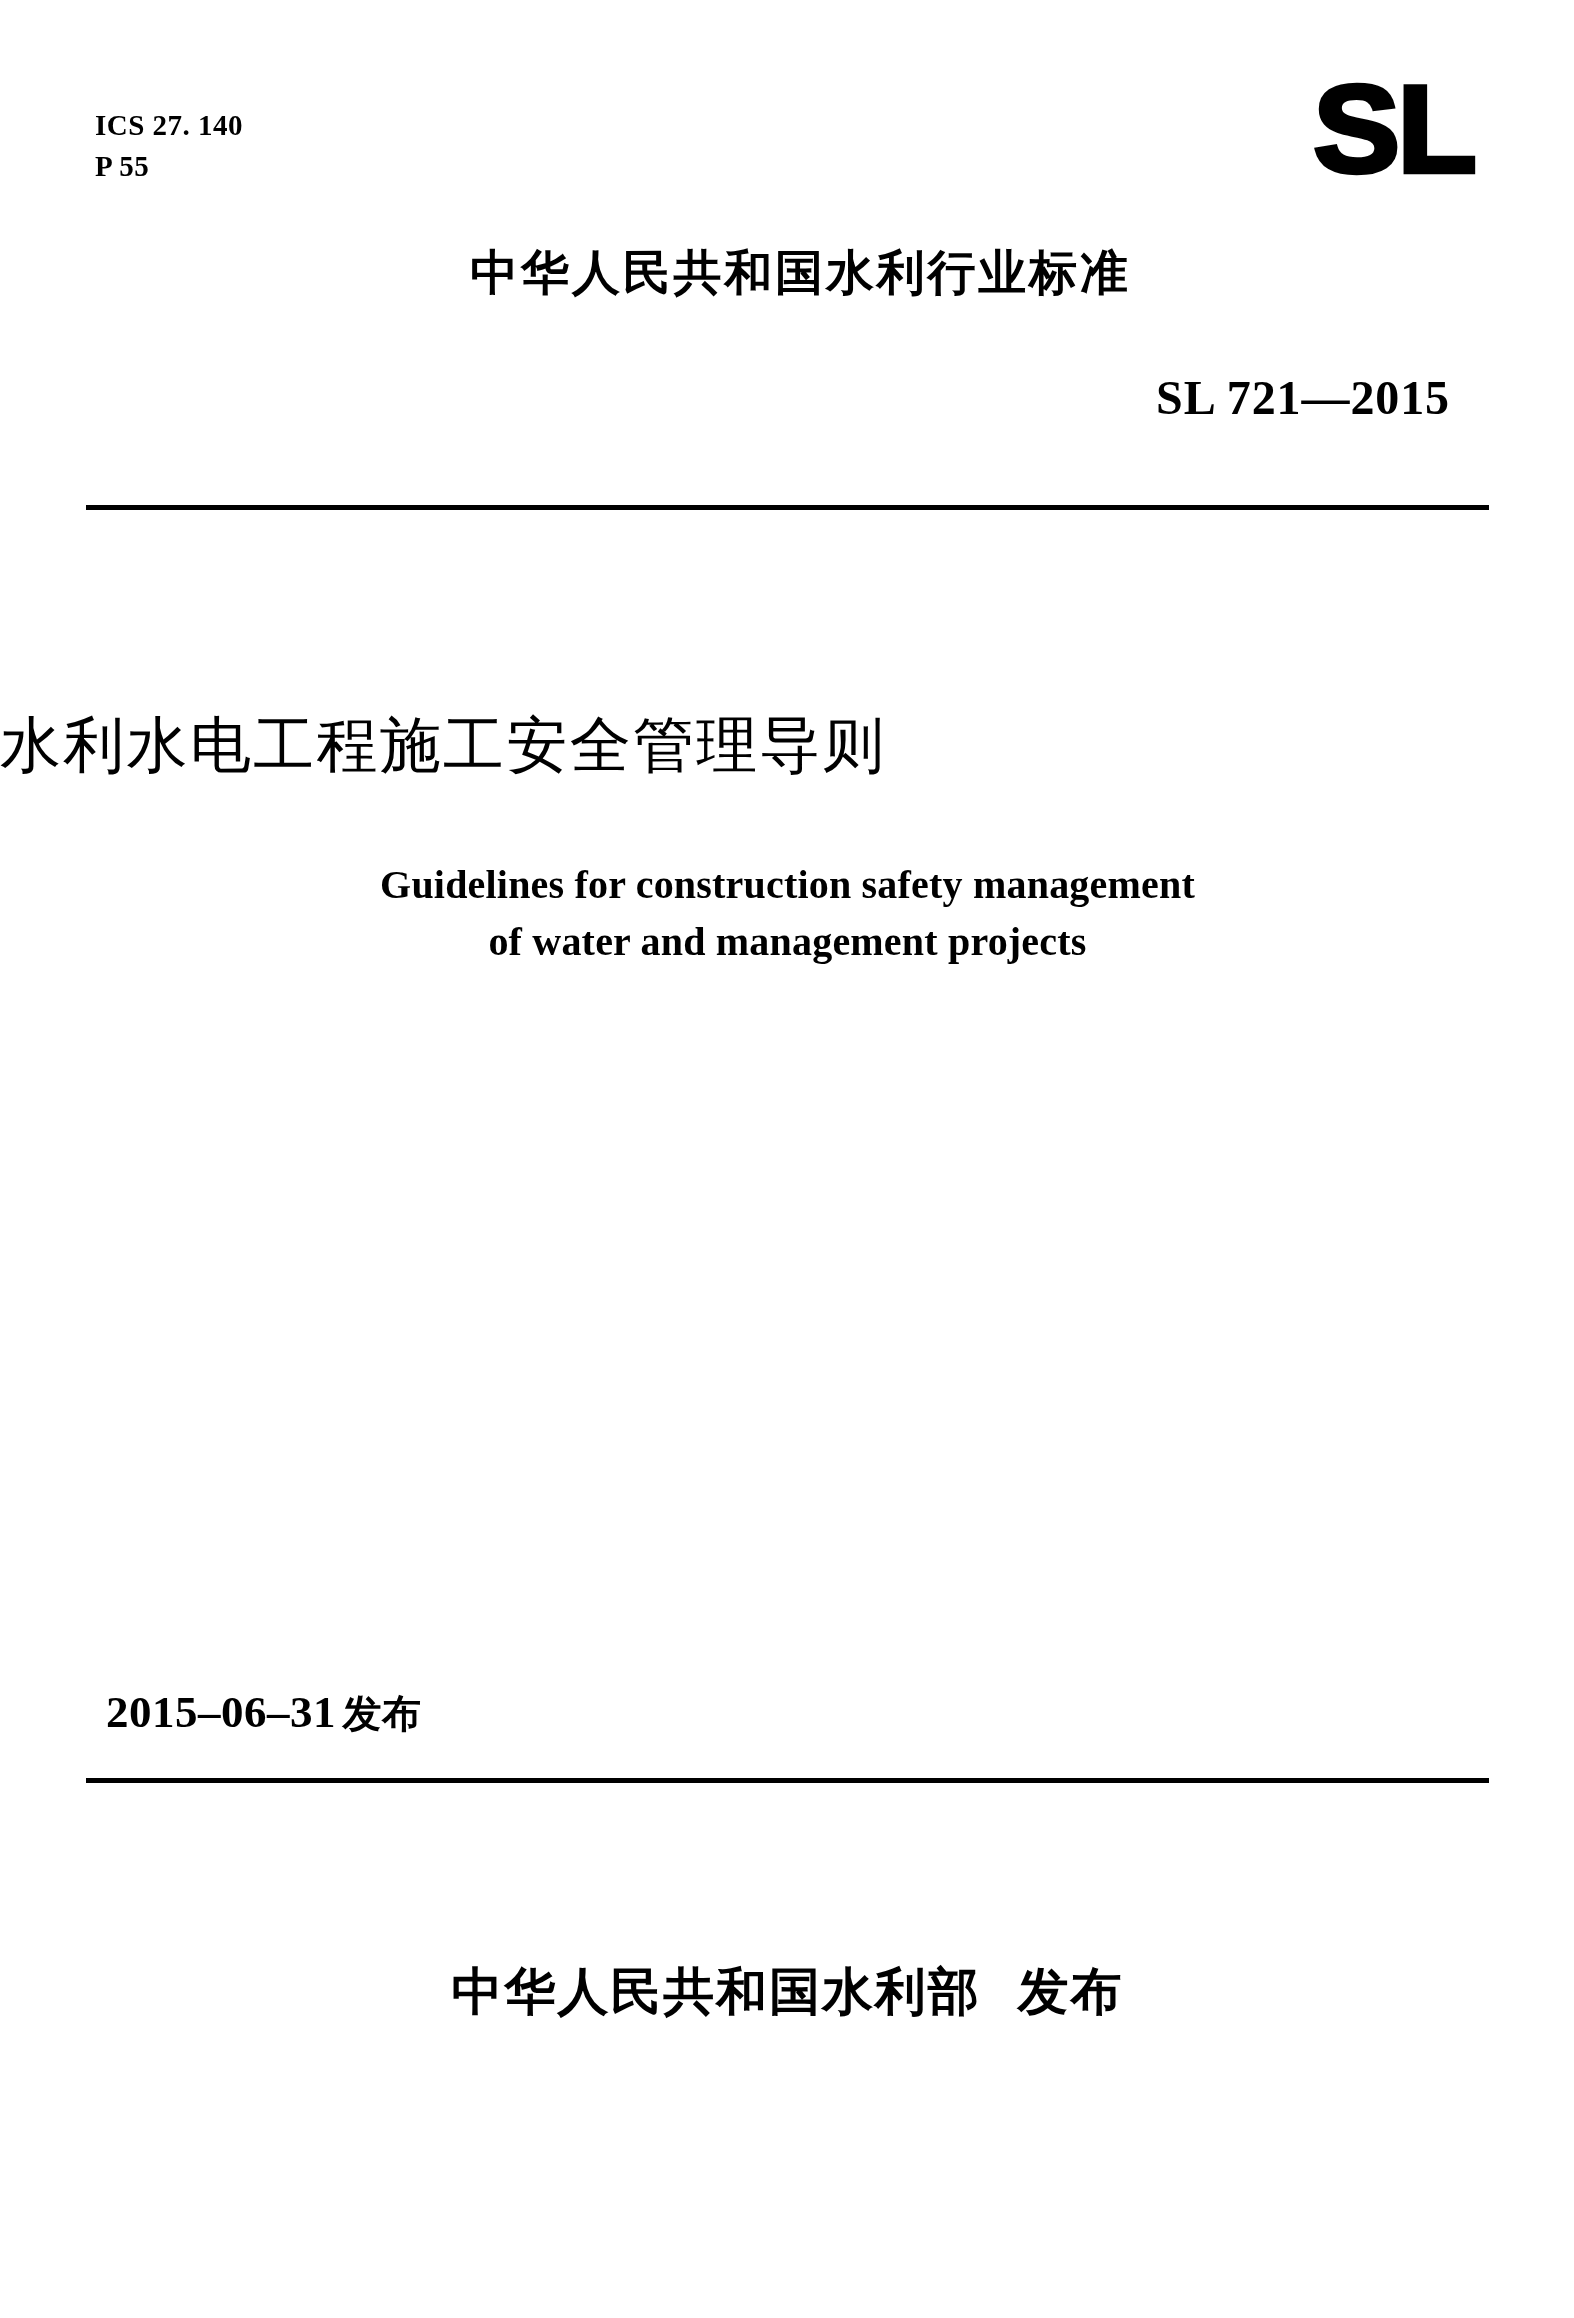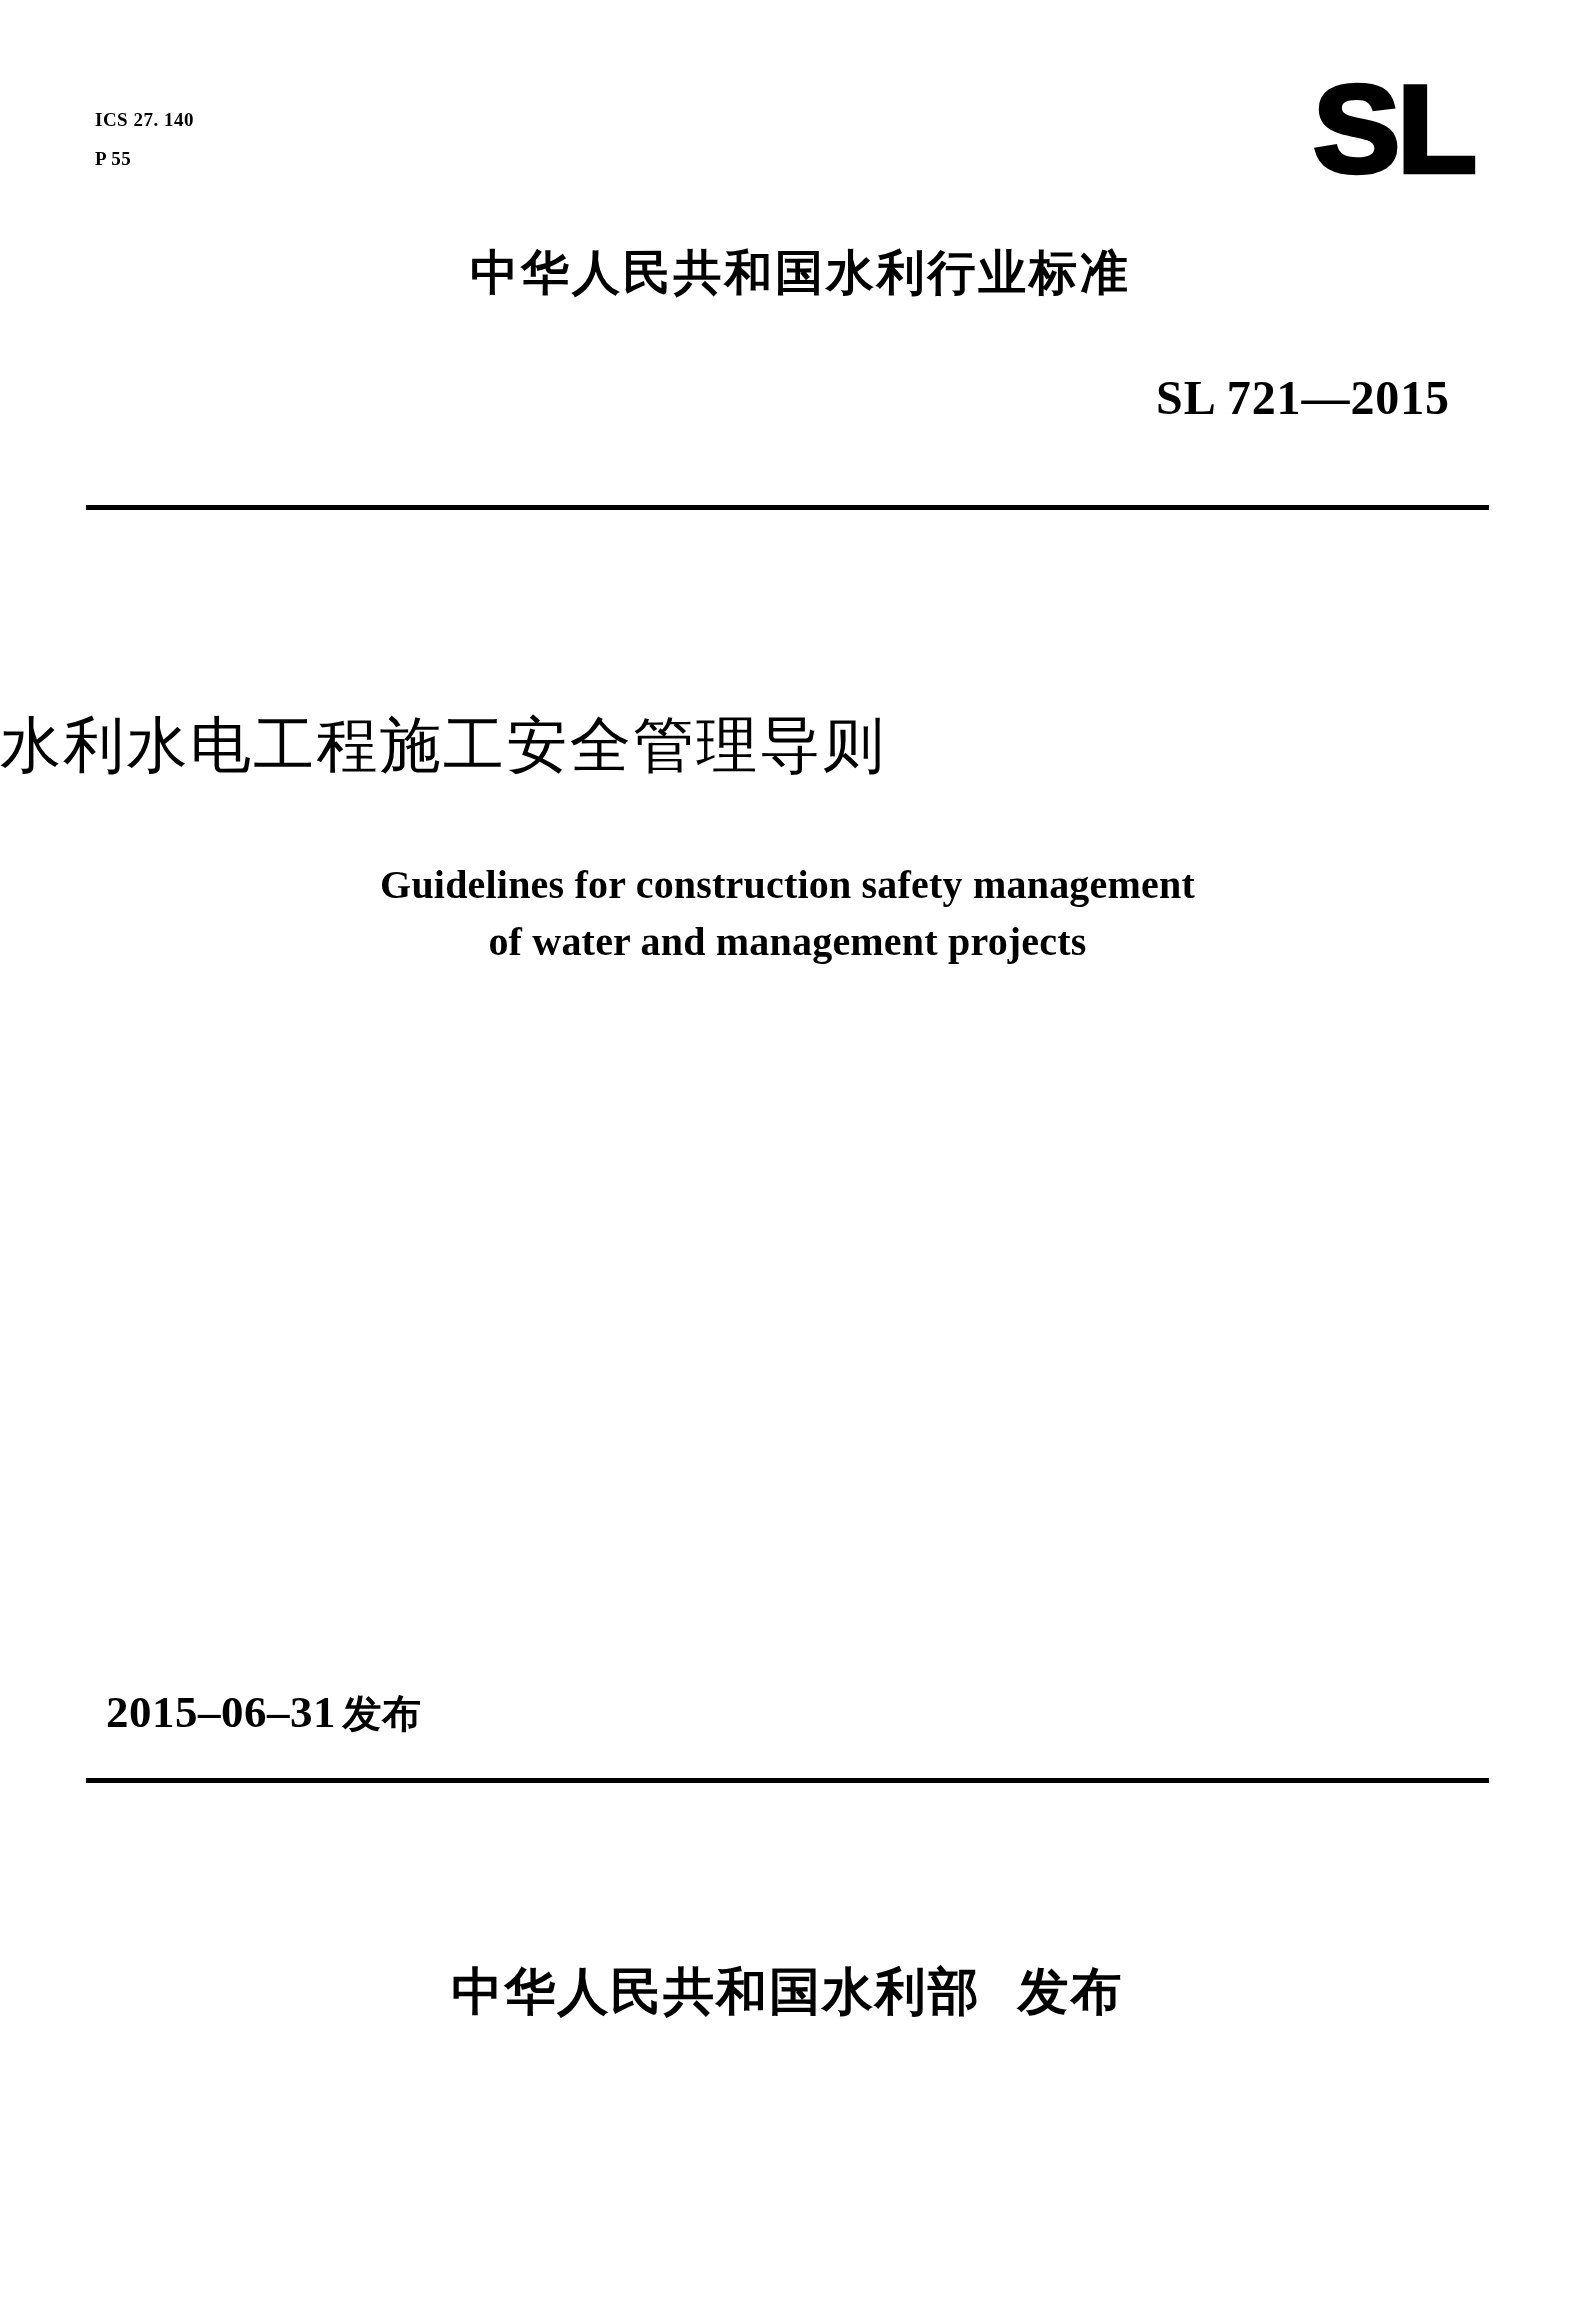--- a/index.html
+++ b/index.html
@@ -20,26 +20,26 @@
     overflow: hidden;
   }
 
   
   .ics-block {
     position: absolute;
     left: 95px;
     top: 108px;
     font-family: "Liberation Serif", serif;
     font-weight: bold;
-    font-size: 19px;
+    font-size: 29px;
     line-height: 1.22;
     letter-spacing: 0.5px;
   }
   .ics-line-2 {
-    margin-top: 16px;
+    margin-top: 6px;
   }
 
   .sl-logo {
     position: absolute;
     right: 101px;
     top: 79px;
     font-family: "Liberation Sans", sans-serif;
     font-weight: bold;
     font-size: 124px;
     line-height: 0.82;

